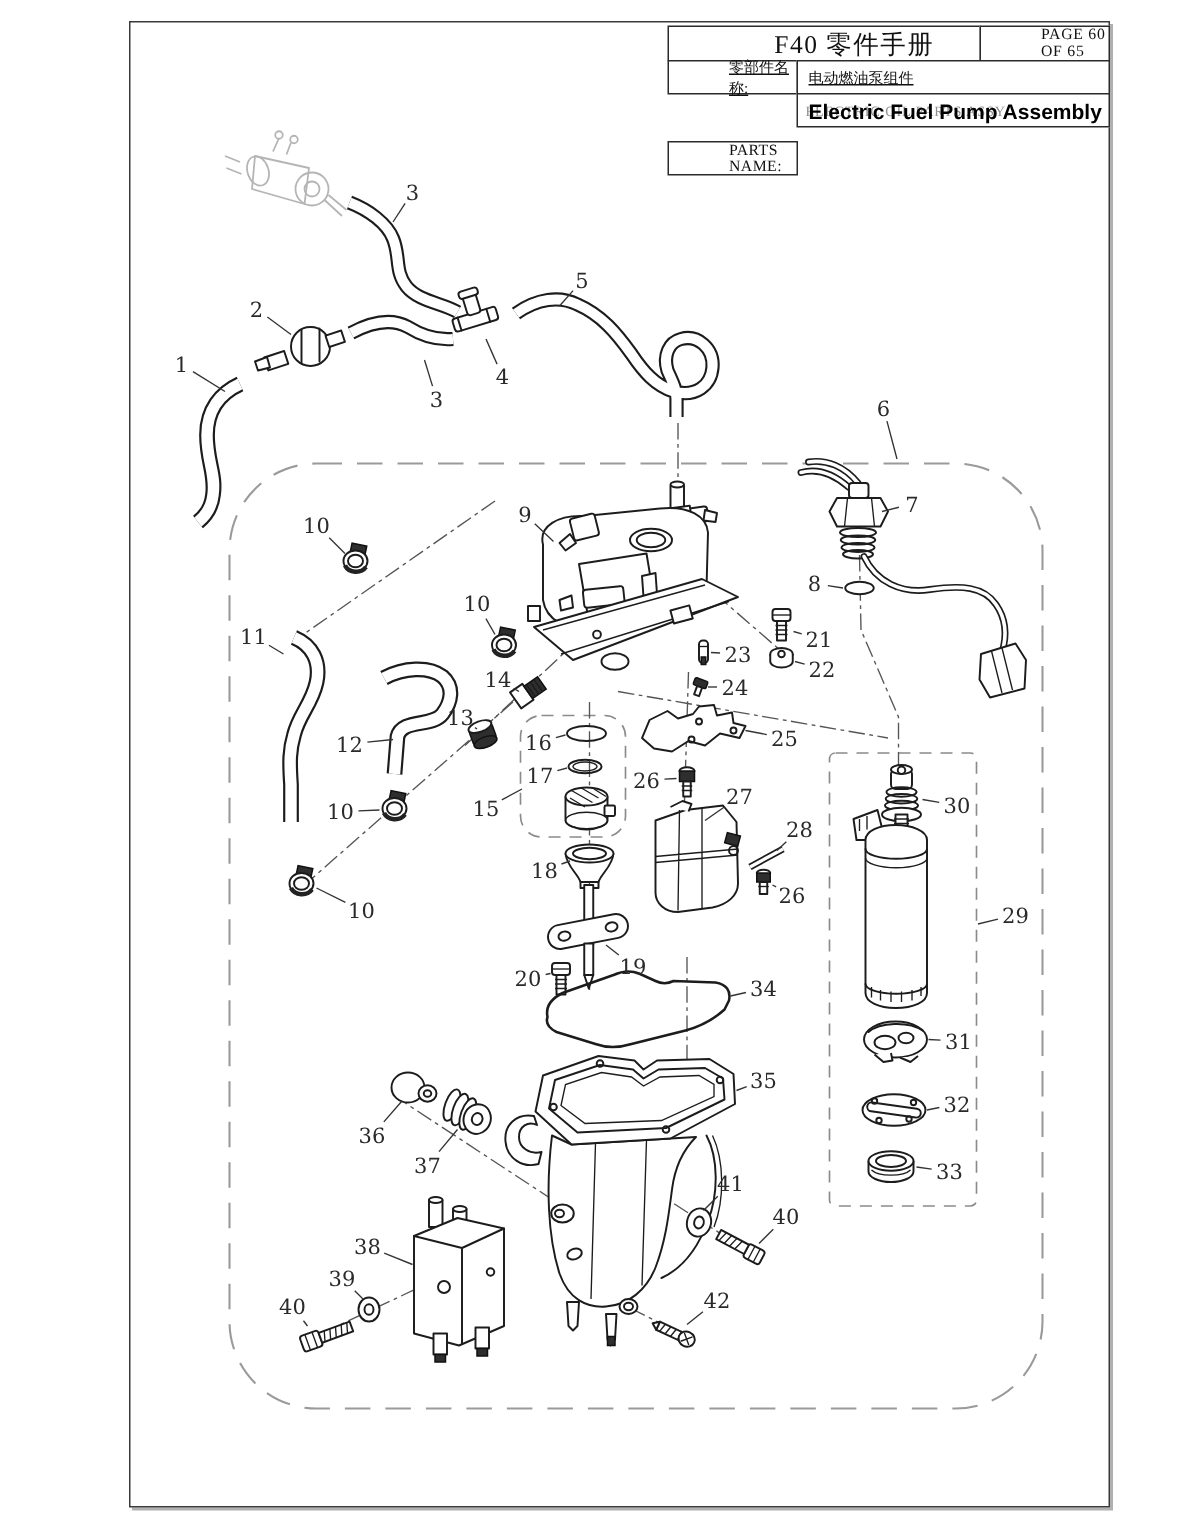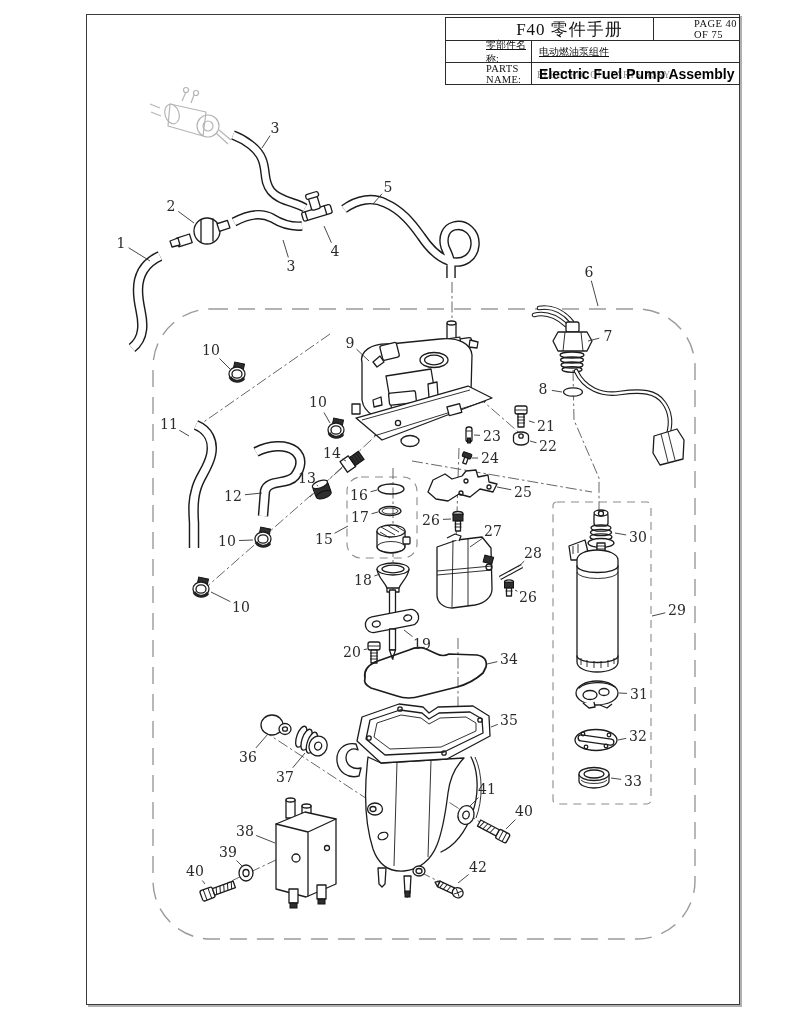--- a/index.html
+++ b/index.html
@@ -11,21 +11,21 @@
   .tblock{position:absolute;z-index:5;}
   .cell{position:absolute;border:1px solid #2b2b2b;box-sizing:border-box;background:#fff;
         display:flex;align-items:center;padding-left:40px;}
   .c-title{left:445px;top:17px;width:209px;height:24px;justify-content:center;
            font-size:17px;letter-spacing:1px;color:#111;}
   .c-page{left:653px;top:17px;width:87px;height:24px;justify-content:center;
           font-size:10.5px;letter-spacing:.5px;color:#111;}
   .c-lab{left:445px;width:87px;height:23px;justify-content:center;color:#111;}
   .c-val{left:531px;width:209px;height:23px;padding-left:7px;color:#111;}
   .r2{top:40px;} .r3{top:62px;}
-  .cn{font-size:10px;text-decoration:underline;} .en-lab{font-size:10.5px;letter-spacing:.3px;}
+  .cn{font-size:10px;text-decoration:underline;} .en-lab{font-size:10.5px;letter-spacing:.3px;margin-top:32px;}
   .en-wrap{position:relative;overflow:visible;}
   .ghost-en{position:absolute;left:5px;top:7px;font-size:9.5px;color:#8f8f8f;
             letter-spacing:.6px;white-space:nowrap;}
   .bold-en{position:relative;font-family:"Liberation Sans","DejaVu Sans",sans-serif;
            font-weight:700;font-size:14px;color:#000;white-space:nowrap;}
   
   svg{position:absolute;left:0;top:0;z-index:3;}
   .ln{fill:none;stroke:#1c1c1c;stroke-width:1.3;stroke-linejoin:round;stroke-linecap:round;}
   .lnt{fill:none;stroke:#1c1c1c;stroke-width:.9;}
   .wfill{fill:#fff;stroke:#1c1c1c;stroke-width:1.3;stroke-linejoin:round;}
@@ -45,21 +45,21 @@
                fill:#2a2a2a;text-anchor:middle;}
 </style>
 </head>
 <body>
 
 <div class="canvas">
   <div class="page-frame"></div>
 
   <div class="tblock">
     <div class="cell c-title">F40 零件手册</div>
-    <div class="cell c-page">PAGE 40 OF 75</div>
+    <div class="cell c-page">PAGE 60 OF 65</div>
     <div class="cell c-lab r2 cn">零部件名称:</div>
     <div class="cell c-val r2 cn">电动燃油泵组件</div>
     <div class="cell c-lab r3 en-lab">PARTS NAME:</div>
     <div class="cell c-val r3 en-wrap">
       <span class="ghost-en">ELECTRIC OIL PARTS ASSY</span>
       <span class="bold-en">Electric Fuel Pump Assembly</span>
     </div>
   </div>
 
   <svg width="791" height="1024" viewBox="0 0 791 1024">

